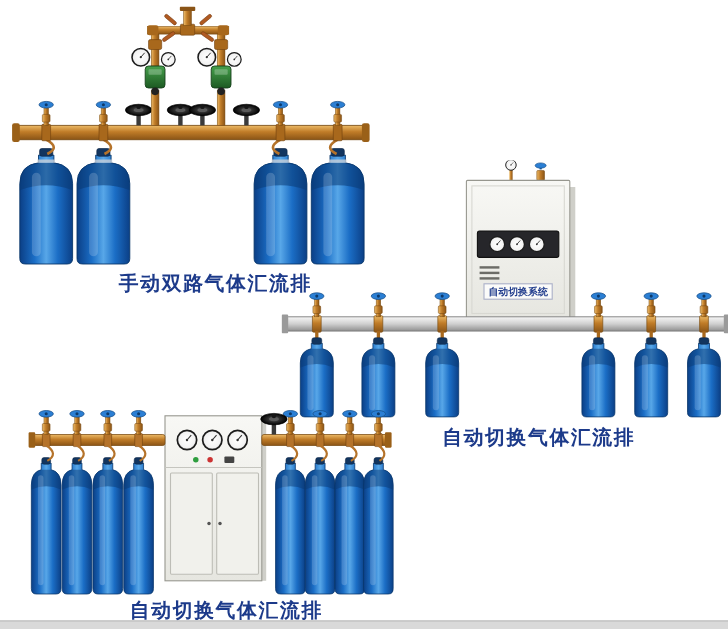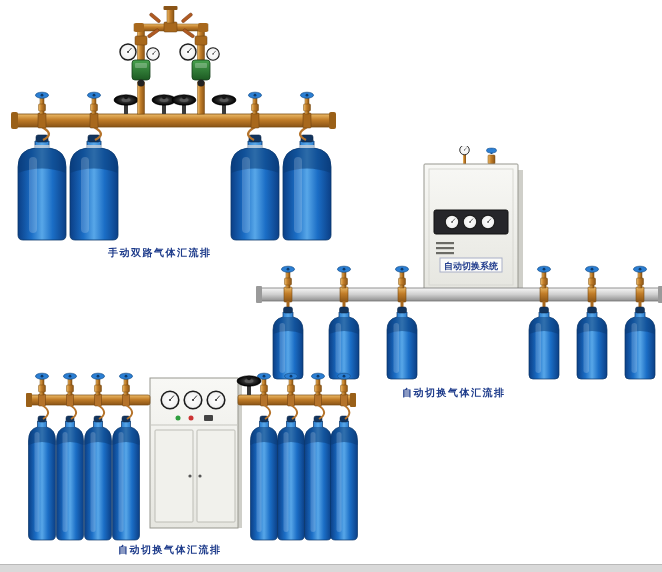--- a/index.html
+++ b/index.html
@@ -3,21 +3,21 @@
 <meta charset="utf-8">
 <style>
   html,body{margin:0;padding:0;background:#ffffff;}
   .stage{
     position:relative;width:662px;height:572px;background:#ffffff;
     overflow:hidden;font-family:"Liberation Sans",sans-serif;
   }
   .product{position:absolute;margin:0;padding:0;}
   .product svg{display:block;}
   .caption{
-    position:absolute;font-weight:bold;font-size:10px;
+    position:absolute;font-weight:bold;font-size:18px;
     color:var(--caption-color,#1c3a8a);letter-spacing:1.5px;white-space:nowrap;
     font-family:"Liberation Sans",sans-serif;
   }
   .footer-strip{
     position:absolute;left:0;right:0;bottom:0;height:7px;
     background:var(--footer-color,#d9d9d9);border-top:1px solid #b9b9b9;
   }
 </style>
 </head>
 <body>

